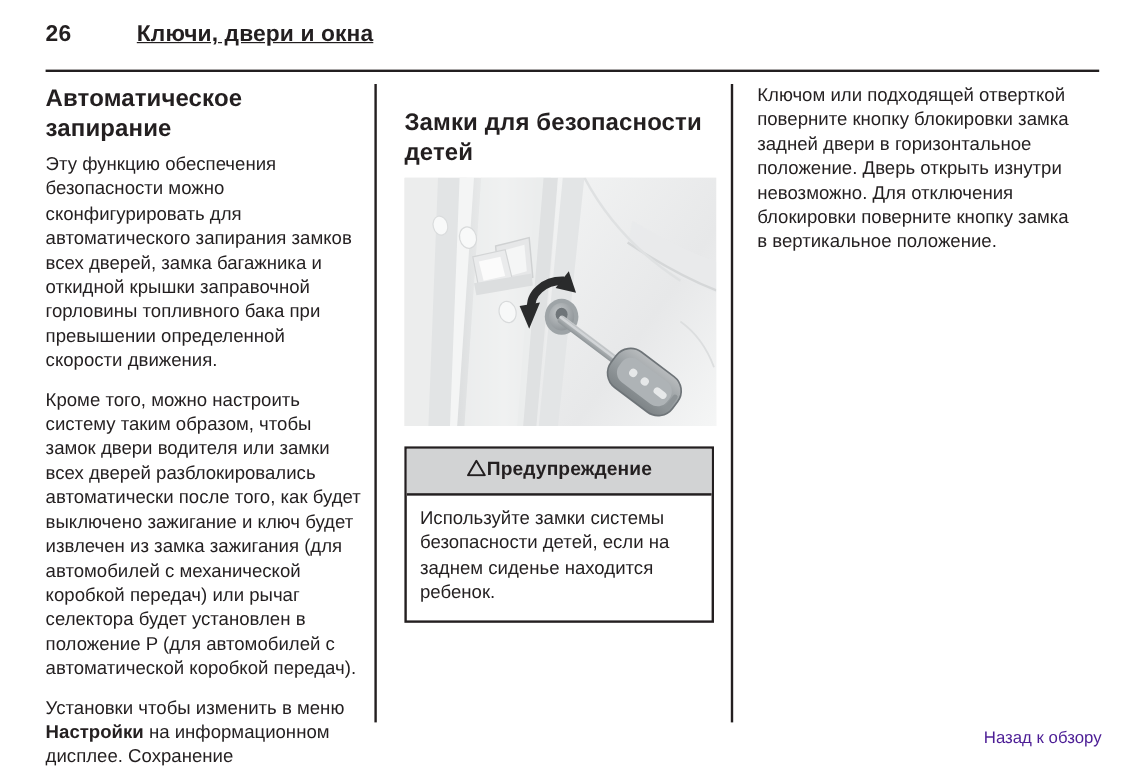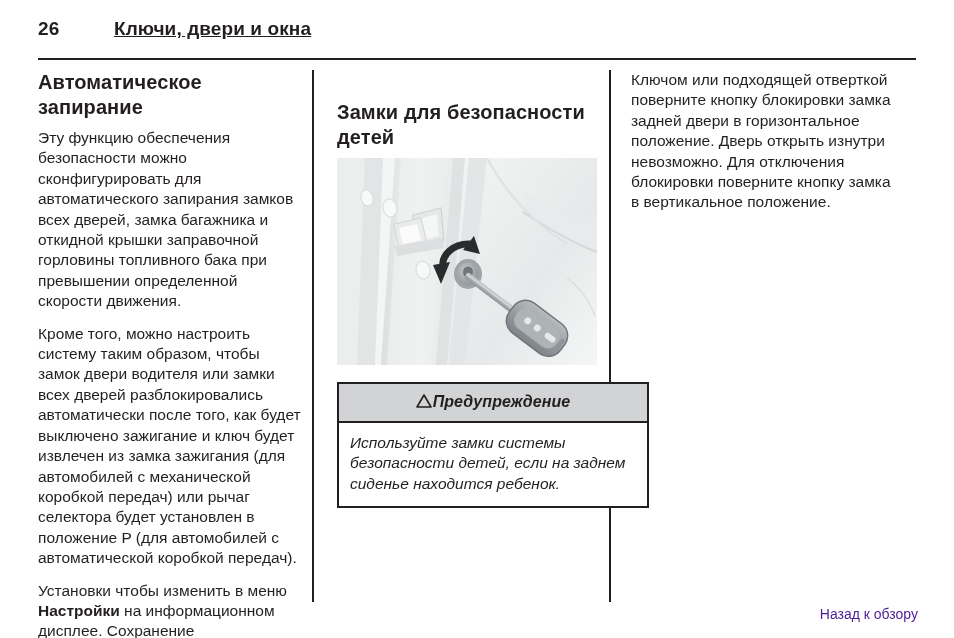--- a/index.html
+++ b/index.html
@@ -81,21 +81,21 @@
 
   
   h2.section-heading {
     margin: 0 0 8px 0;
     font-size: 20px;
     font-weight: bold;
     line-height: 25px;
     letter-spacing: 0.1px;
   }
   h2.section-heading.spaced-top {
-    margin-top: 30px;
+    margin-top: 20px;
   }
   p.body-text {
     margin: 0 0 12px 0;
     font-size: 15.5px;
     line-height: 20.4px;
     letter-spacing: 0.0px;
   }
   p.body-text:last-child { margin-bottom: 0; }
   .b { font-weight: bold; text-align: center; }
 
@@ -114,25 +114,24 @@
     width: 260px;
     height: 207px;
     margin: 6px 0 17px 0;
     overflow: hidden;
     background: #f2f2f2;
   }
   .illu-svg { display: block; width: 260px; height: 207px; }
 
   
   .warning-box {
-    width: 312px;
+    width: 258px;
     border: 2px solid #231f20;
     background: #ffffff;
     box-sizing: border-box;
-    font-style: italic;
   }
   .warning-title {
     background: #d2d3d4;
     border-bottom: 2px solid #231f20;
     text-align: center;
     font-size: 16px;
     font-weight: bold;
     line-height: 20px;
     padding: 8px 4px 8px 4px;
     letter-spacing: 0.1px;

